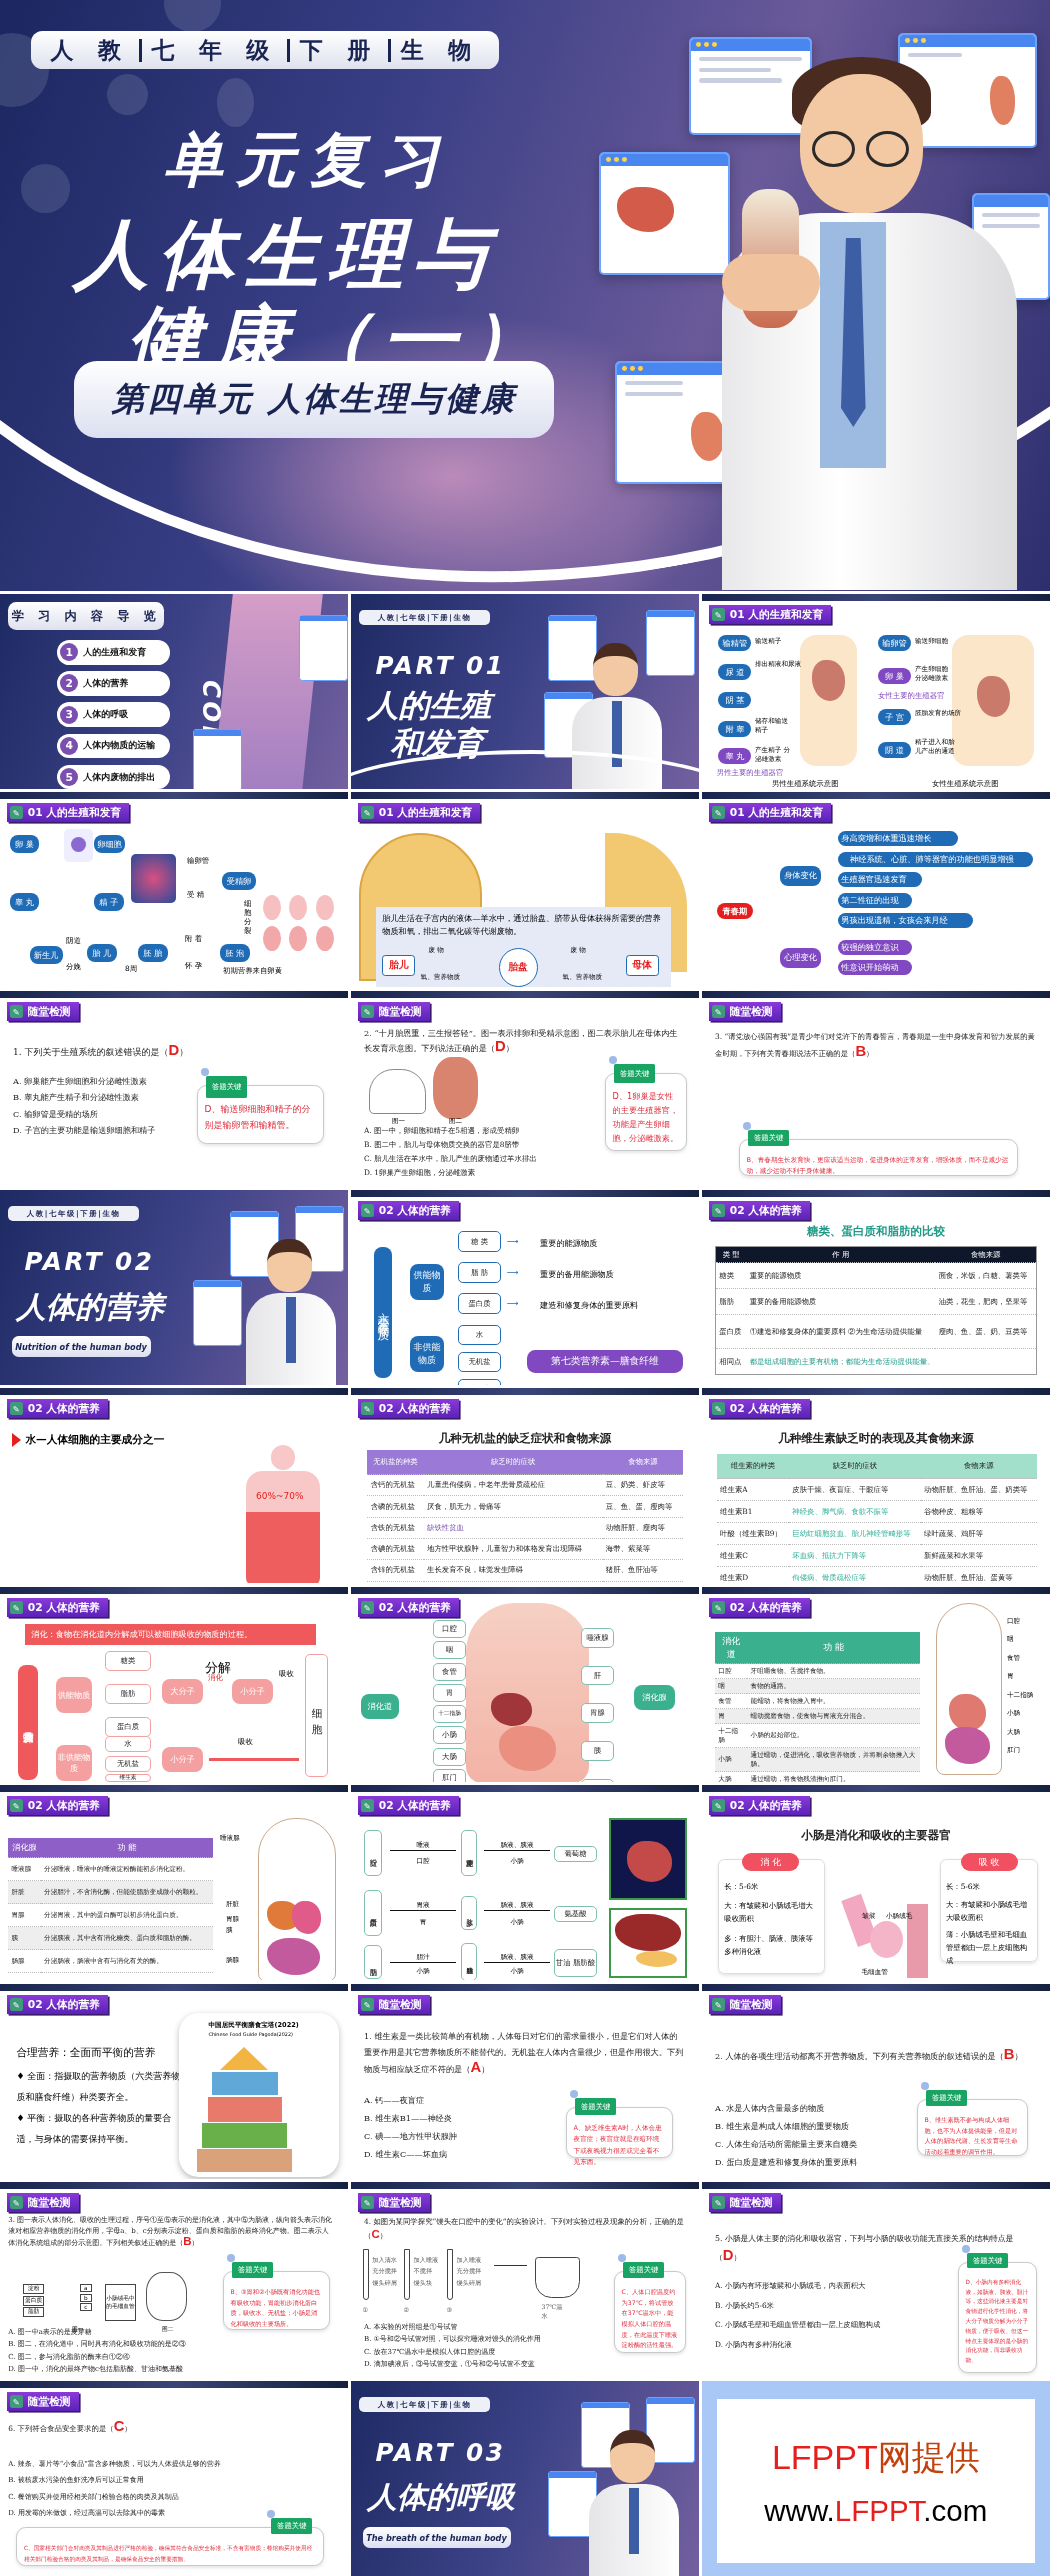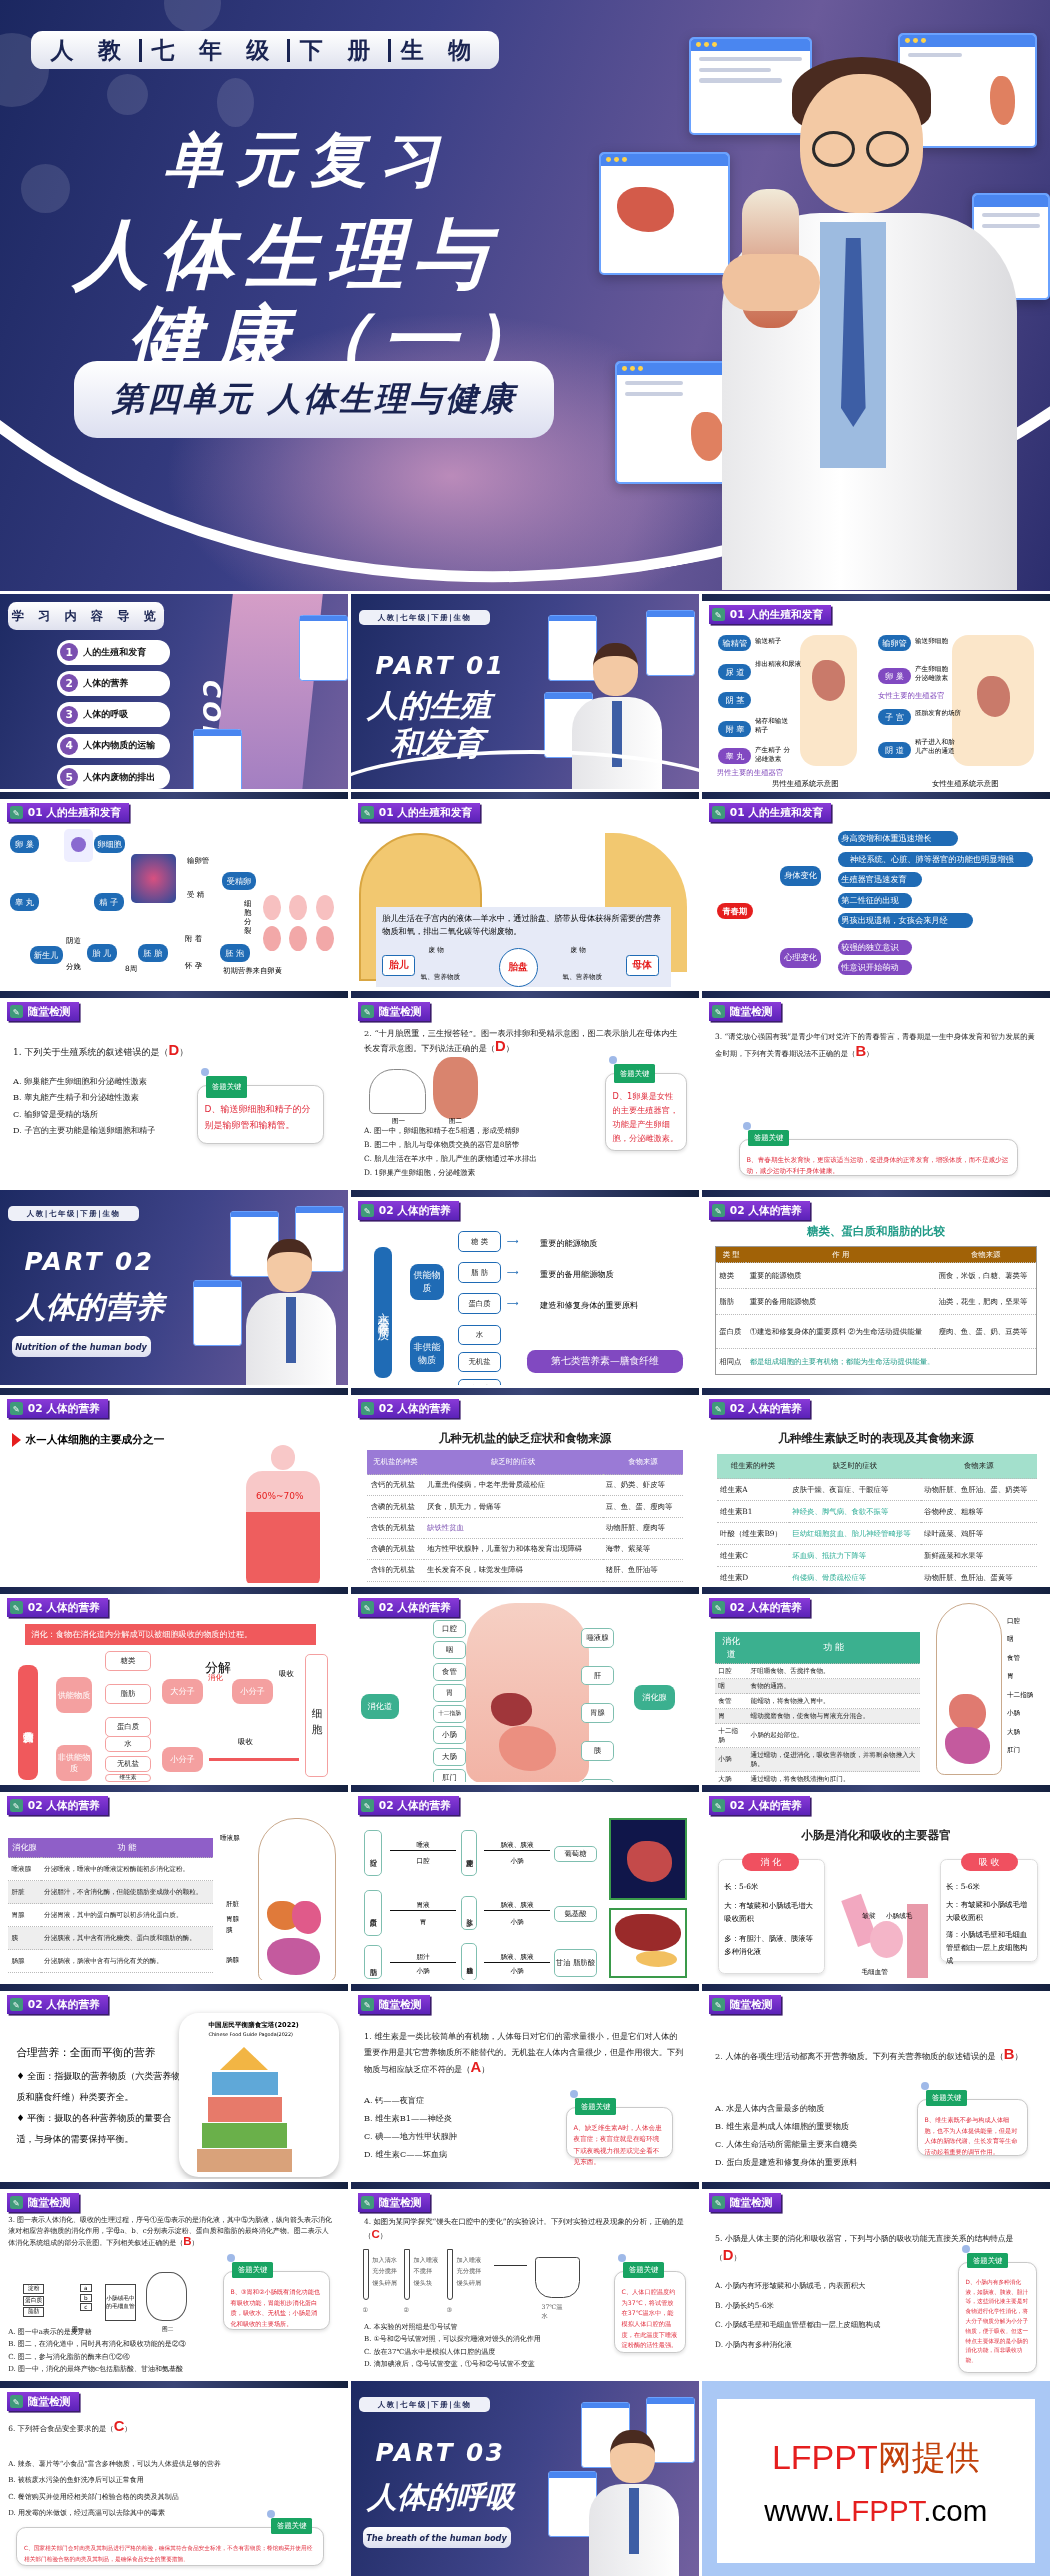--- a/index.html
+++ b/index.html
@@ -383,21 +383,21 @@
 
 <div class="cell" style="left:702px;top:1190px">
   <div class="topbar"></div>
   <div class="hdr">
       <span class="ic">✎</span>
       <span>02 人体的营养</span>
     </div>
   <div class="ctitle" style="top:34px;color:#1e9a86">糖类、蛋白质和脂肪的比较</div>
   <table class="t" style="left:13px;top:56px;width:322px;border:0.8px solid #999">
     <tbody>
-        <tr style="background:#a16207">
+        <tr style="background:#0f172a">
           <th>类 型</th>
           <th>作  用</th>
           <th>食物来源</th>
         </tr>
     <tr style="height:26px">
           <td>糖类</td>
           <td>重要的能源物质</td>
           <td>面食，米饭，白糖、薯类等</td>
         </tr>
     <tr style="height:26px">

